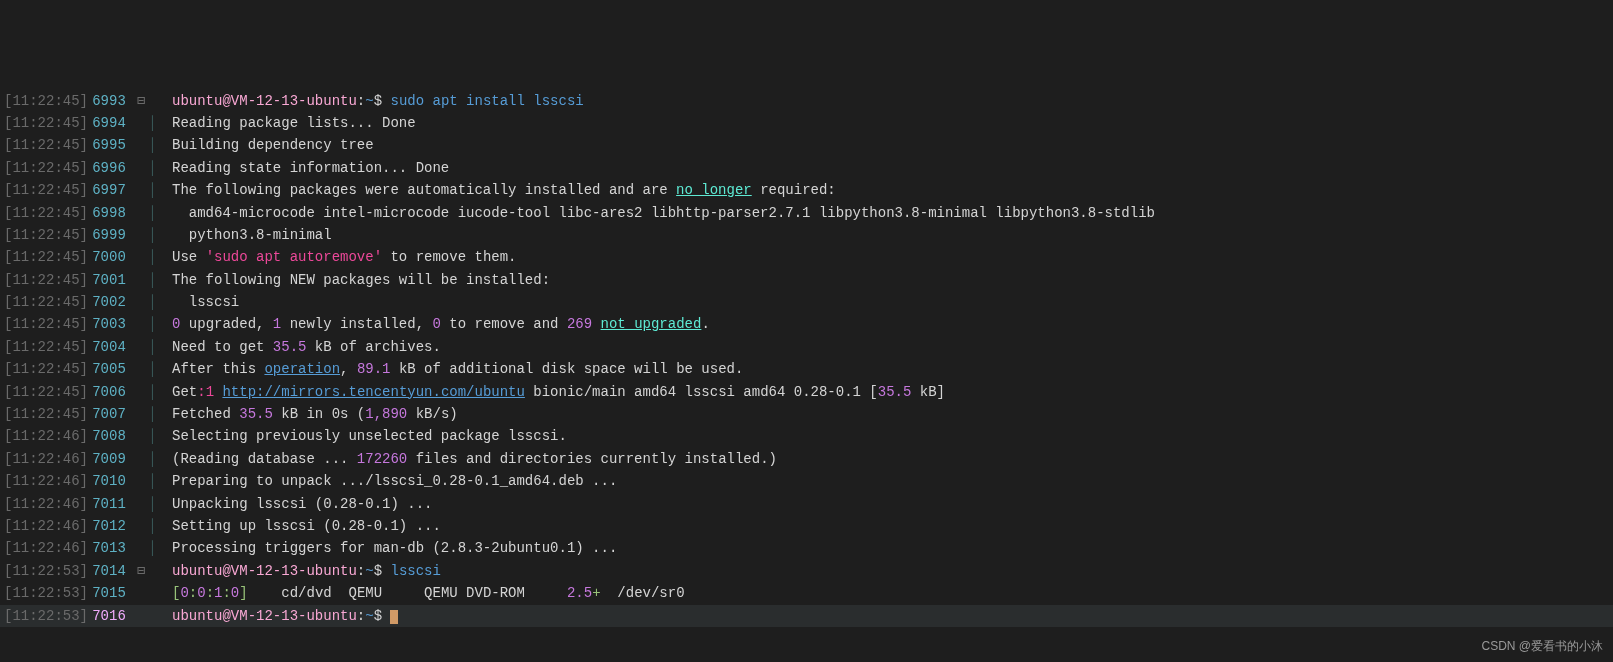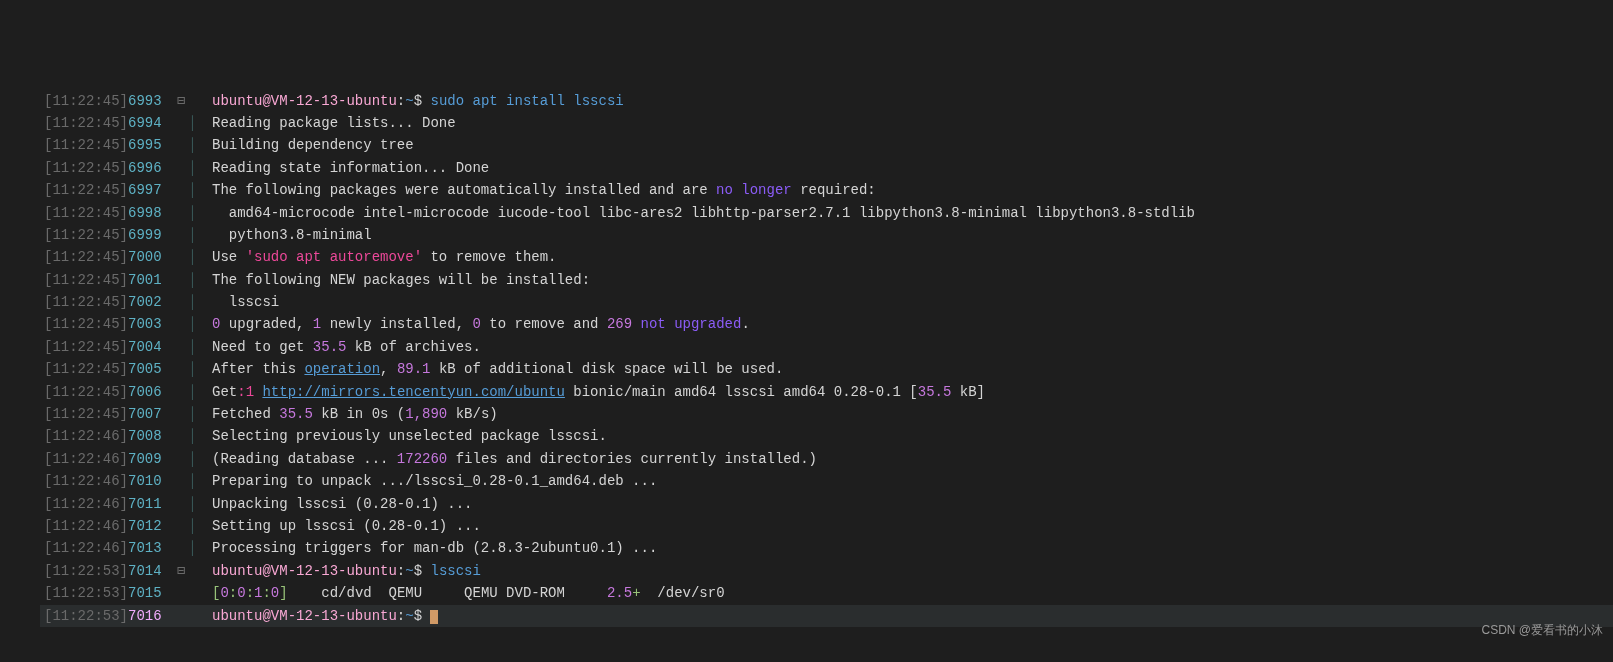--- a/index.html
+++ b/index.html
@@ -10,70 +10,69 @@
     line-height: 1.6;
     color: #d4d4d4;
     white-space: pre;
     overflow-x: auto;
     width: 1613px;
   }
   .line {
     display: flex;
     align-items: baseline;
     padding: 0 4px;
-    margin-left: 40px;
   }
   .line.active {
     background: #2a2d2e;
   }
   .ts {
     color: #6a6a6a;
   }
   .lineno {
     color: #5eb1c4;
     width: 46px;
-    text-align: left;
+    text-align: center;
     padding-right: 4px;
   }
   .lineno.active {
     color: #f0abfc;
   }
   .fold {
     color: #6a6a6a;
     width: 14px;
     text-align: center;
     cursor: pointer;
   }
   .guide {
     color: #3a5a5a;
     width: 10px;
   }
   .content {
     padding-left: 14px;
   }
   .prompt-user { color: #f9a8d4; }
   .cmd { color: #569cd6; }
-  .red { color: #8b5cf6; }
+  .red { color: #5eead4; text-decoration: underline; }
   .orange { color: #ec4899; }
   .green { color: #98c379; }
   .blue { color: #569cd6; text-decoration: underline; }
   .magenta { color: #c678dd; }
   .white { color: #d4d4d4; }
   .url { color: #569cd6; text-decoration: underline; }
   .cursor {
     display:inline-block;
     width: 8px;
     height: 14px;
     background: #d19a66;
     vertical-align: text-bottom;
   }
   .watermark {
     position: absolute;
     right: 10px;
-    bottom: 22px;
+    bottom: 6px;
     color: #9a9a9a;
     font-size: 12px;
     font-family: sans-serif;
   }
 </style>
 </head>
 <body>
 
 
 

